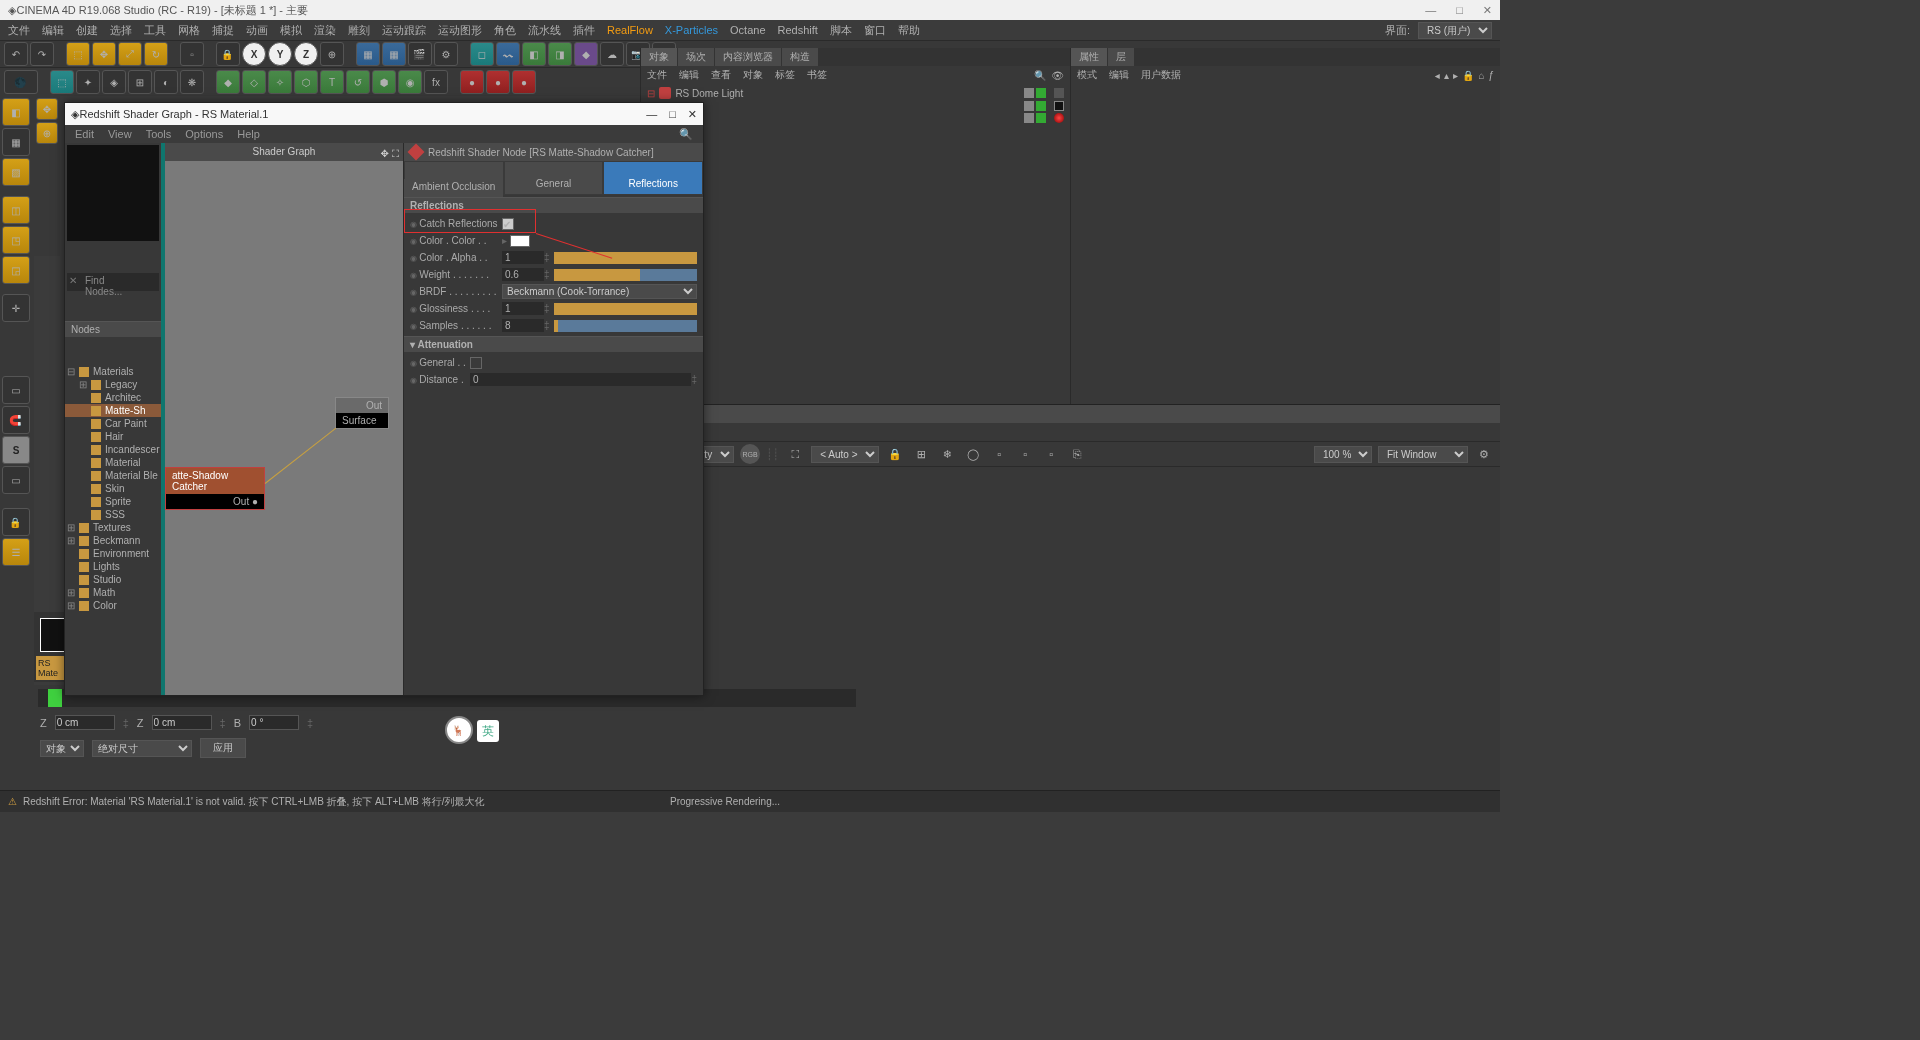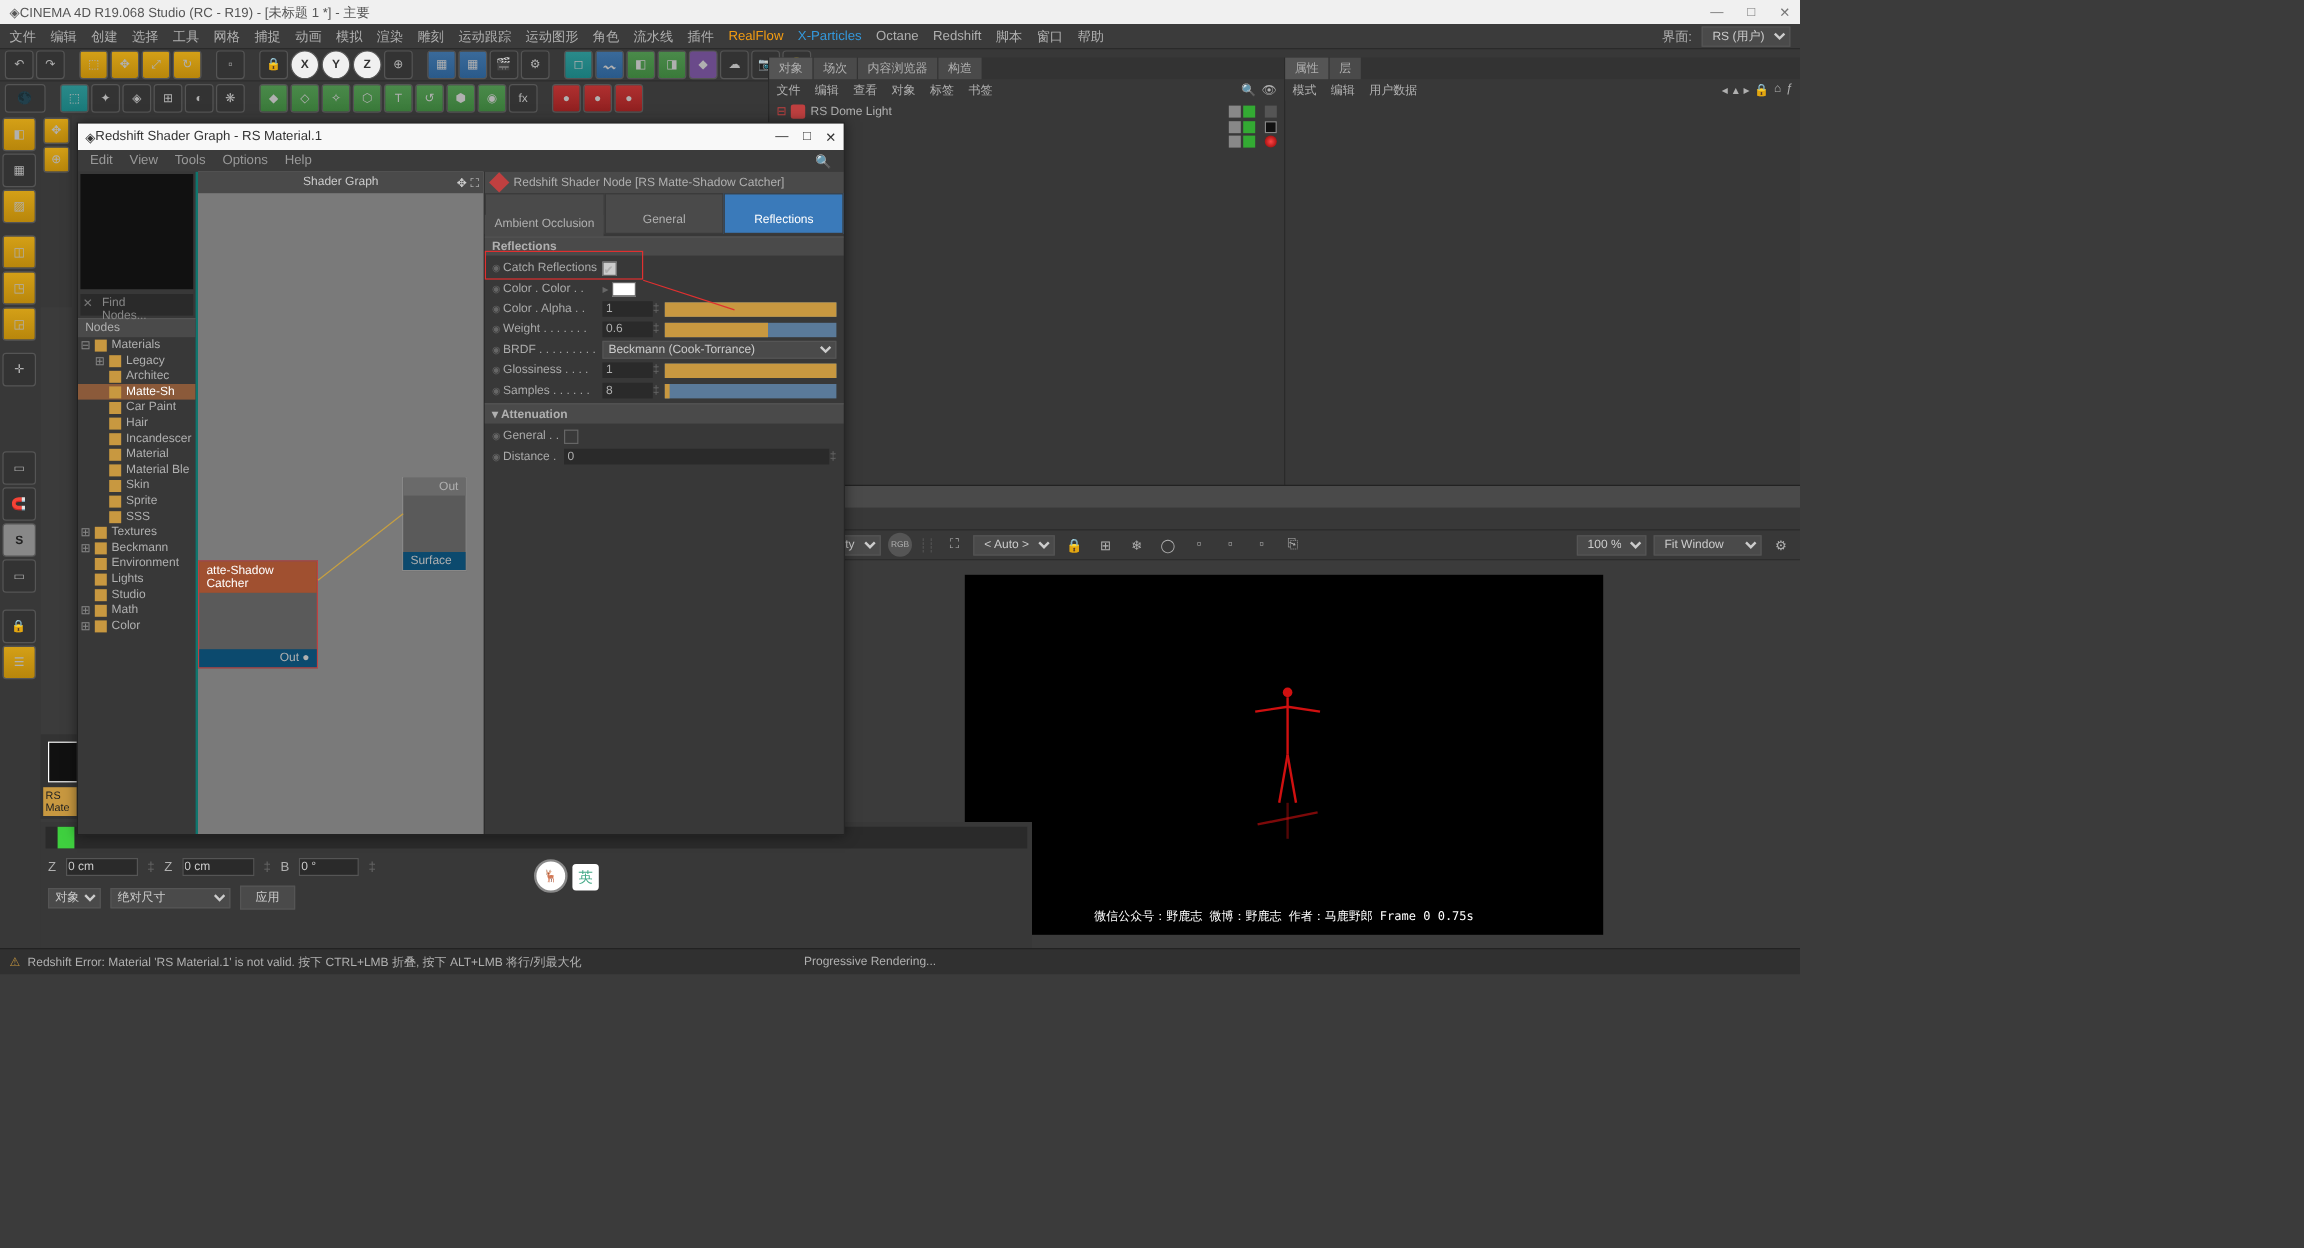--- a/index.html
+++ b/index.html
@@ -47,37 +47,37 @@
 .material-strip .thumb { width: 40px; height: 40px; background: #111; margin: 4px; border: 1px solid #888; }
 .material-strip .label { font-size: 9px; padding: 2px; }
 
 
 .shader-window { position: absolute; left: 64px; top: 6px; width: 640px; height: 594px; background: #3b3b3b; border: 1px solid #222; box-shadow: 0 0 10px rgba(0,0,0,0.5); z-index: 100; }
 .sw-title { height: 22px; background: #f8f8f8; color: #333; display: flex; align-items: center; padding: 0 6px; font-size: 11px; }
 .sw-title .wc { margin-left: auto; display: flex; gap: 12px; }
 .sw-menu { height: 18px; background: #3b3b3b; display: flex; align-items: center; gap: 14px; padding: 0 10px; color: #999; font-size: 11px; position: relative; }
 .sw-menu .search-icon { margin-left: auto; }
 .sw-body { display: flex; height: calc(100% - 40px); }
-.sw-left { width: 100px; background: #383838; border-right: 2px solid #0f766e; display: flex; flex-direction: column; }
+.sw-left { width: 100px; background: #383838; border-right: 4px solid #0f766e; display: flex; flex-direction: column; gap: 28px; }
 .sw-preview { height: 96px; background: #111; margin: 2px; }
 .sw-find { height: 18px; background: #2a2a2a; margin: 2px; padding: 2px 18px; color: #888; font-size: 10px; position: relative; }
 .sw-find::before { content: "✕"; position: absolute; left: 2px; top: 2px; color: #777; font-size: 10px; }
 .sw-nodes-hdr { height: 16px; background: #4a4a4a; padding: 2px 6px; font-size: 10px; border-top: 1px solid #555;}
 .sw-tree { flex: 1; overflow: auto; font-size: 10px; }
 .sw-tree .tnode { padding: 1px 0 1px 14px; display: flex; align-items: center; gap: 4px; }
 .sw-tree .tnode.sel { background: #8b5a3a; color: #fff; }
 .sw-tree .ico { width: 10px; height: 10px; background: #c89840; }
 .sw-tree .ind1 { padding-left: 26px; }
 
 .sw-canvas { flex: 1; background: #7a7a7a; position: relative; overflow: hidden; }
 .sw-canvas .hdr { position: absolute; top: 0; left: 0; right: 0; height: 18px; background: #4a4a4a; text-align: center; font-size: 10px; line-height: 18px; color: #ccc; }
 .sw-canvas .hdr .icons { position: absolute; right: 4px; top: 2px; display: flex; gap: 3px;}
 .gnode { position: absolute; background: #5a5a5a; border: 1px solid #888; font-size: 10px; }
 .gnode .ghdr { background: #6a6a6a; padding: 2px 6px; text-align: right; }
-.gnode .gout { padding: 2px 6px; text-align: right; background: #0c4a6e; margin-top: 47px; }
+.gnode .gout { padding: 2px 6px; text-align: right; background: #000000; }
 .gnode.selected { border: 1px solid #c04040; }
 .gnode.selected .ghdr { background: #a05030; color: #fff; }
 .wire { position: absolute; border-top: 1px solid #c8a040; }
 
 .sw-right { width: 300px; background: #383838; border-left: 1px solid #2a2a2a; display: flex; flex-direction: column; }
 .sw-right .rhdr { height: 18px; background: #4a4a4a; display: flex; align-items: center; padding: 0 6px; font-size: 10px; }
 .sw-right .rhdr .cube { width: 12px; height: 12px; background: #c04040; margin-right: 6px; transform: rotate(45deg); }
 .sw-tabs { height: 18px; display: flex; }
 .sw-tabs .tab { flex: 1; text-align: center; padding: 16px; font-size: 10px; background: #4a4a4a; border: 1px solid #3a3a3a; }
 .sw-tabs .tab.active { background: #3a7aba; color: #fff; }
@@ -344,37 +344,20 @@
       <div class="rt-btn">◯</div>
       <div class="rt-btn">▫</div>
       <div class="rt-btn">▫</div>
       <div class="rt-btn">▫</div>
       <div class="rt-btn">⎘</div>
       <div class="gap"></div>
       <select style="width:58px"><option>100 %</option></select>
       <select style="width:90px"><option>Fit Window</option></select>
       <div class="rt-btn">⚙</div>
     </div>
-    <div class="render-view">
-      <div class="render-canvas">
-        <div class="render-figure">
-          <svg class="stick">
-            <circle cx="35" cy="8" r="4"></circle>
-            <line x1="35" y1="12" x2="35" y2="60"></line>
-            <line x1="35" y1="20" x2="8" y2="24"></line>
-            <line x1="35" y1="20" x2="62" y2="24"></line>
-            <line x1="35" y1="60" x2="28" y2="100"></line>
-            <line x1="35" y1="60" x2="42" y2="100"></line>
-            <line x1="10" y1="118" x2="60" y2="108" stroke-width="1" opacity="0.6"></line>
-            <line x1="35" y1="100" x2="35" y2="130" stroke-width="1" opacity="0.4"></line>
-          </svg>
-        </div>
-        <div class="render-text">微信公众号：野鹿志  微博：野鹿志  作者：马鹿野郎  Frame  0  0.75s</div>
-      </div>
-    </div>
   </div>
 
   <div class="material-strip">
     <div style="width:30px;font-size:9px;padding:4px;background:#333">
       
       <span>Matte material</span>
     </div>
   </div>
   <div style="position:absolute;left:34px;bottom:108px;width:44px;background:#333;padding:2px">
     <div class="material-strip" style="position:static;width:auto;height:auto;flex-direction:column;background:transparent">

